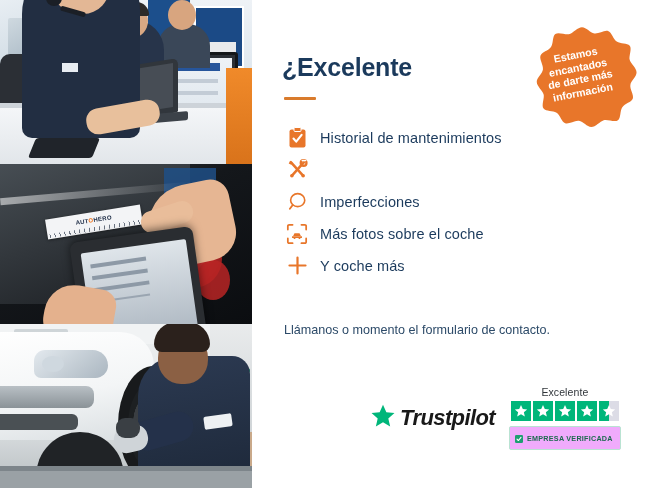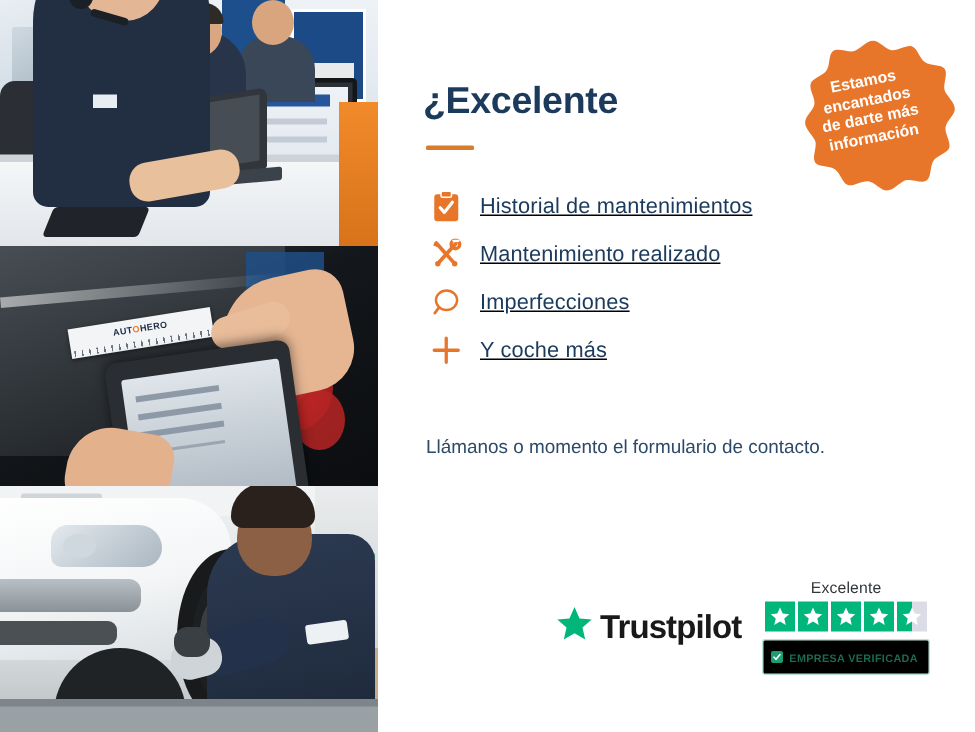--- a/index.html
+++ b/index.html
@@ -201,21 +201,20 @@
 
   
   .features{
     list-style:none;
     margin:22px 0 0 0;padding:0;
   }
   .feature{
     display:flex;align-items:center;
     height:32px;
     margin-bottom:0px;
-    text-decoration:underline;
   }
   .f-icon{
     width:30px;min-width:30px;
     display:flex;align-items:center;justify-content:center;
     margin-right:8px;
   }
   .f-label{
     font-size:14.5px;
     color:#1b3a5c;
     letter-spacing:.1px;
@@ -229,21 +228,21 @@
     color:#2c4a68;
     max-width:352px;
   }
 
   
   .trust{
     position:absolute;
     left:118px;bottom:38px;
     display:flex;align-items:center;gap:14px;
   }
-  .tp-logo{display:flex;align-items:center;gap:4px;}
+  .tp-logo{display:flex;align-items:center;gap:4px;font-style:italic;}
   .tp-name{
     font-size:22px;font-weight:bold;color:#191919;letter-spacing:-.6px;
   }
   .tp-right{display:flex;flex-direction:column;align-items:center;}
   .tp-excelente{
     font-size:10.5px;color:#31363b;margin-bottom:3px;letter-spacing:.1px;
   }
   .tp-stars{display:flex;gap:2px;}
   .tp-star{
     width:20px;height:20px;
@@ -252,21 +251,21 @@
     position:relative;overflow:hidden;
   }
   .tp-star.half{background:#dcdce6;}
   .tp-star.half:before{
     content:"";position:absolute;left:0;top:0;bottom:0;width:50%;background:#00b67a;
   }
   .tp-verified{
     margin-top:5px;
     display:flex;align-items:center;gap:4px;
     border:1px solid #b9e3d2;
-    background:#000000;
+    background:#f0abfc;
     border-radius:2px;
     padding:2px 7px 2px 5px;
     justify-content:center;
   }
   .tp-vtxt{
     font-size:7.2px;font-weight:bold;color:#1d6b4f;letter-spacing:.25px;
   }
 
   
   .badge{
@@ -397,33 +396,45 @@
           <svg width="21" height="21" viewBox="0 0 22 22">
             <path d="M4 3.2 L16.6 17.2" stroke="#e8762a" stroke-width="2.6" stroke-linecap="round"></path>
             <path d="M17.6 3.6 L5.2 17.4" stroke="#e8762a" stroke-width="2.6" stroke-linecap="round"></path>
             <path d="M3.2 2.4 l2.6 1.2 -1.4 2.4 -2.6 -1.3z" fill="#e8762a"></path>
             <circle cx="17.4" cy="4.1" r="3.0" fill="none" stroke="#e8762a" stroke-width="2.4"></circle>
             <path d="M16.0 1.6 L19.6 1.6" stroke="#ffffff" stroke-width="1.6" stroke-linecap="round"></path>
             <circle cx="5.1" cy="17.6" r="1.9" fill="#e8762a"></circle>
             <circle cx="16.9" cy="17.6" r="1.9" fill="#e8762a"></circle>
           </svg>
         </span>
-        <span class="f-label">Mantenimiento realizado</span>
       </li>
 
       <li class="feature">
         <span class="f-icon">
           <svg width="21" height="21" viewBox="0 0 22 22">
             <ellipse cx="11.2" cy="9.6" rx="7.4" ry="6.8" fill="none" stroke="#e8762a" stroke-width="1.7"></ellipse>
             <path d="M6.0 14.6 L3.0 18.6" stroke="#e8762a" stroke-width="1.9" stroke-linecap="round"></path>
           </svg>
         </span>
         <span class="f-label">Imperfecciones</span>
       </li>
 
+      <li class="feature">
+        <span class="f-icon">
+          <svg width="22" height="22" viewBox="0 0 24 24">
+            <path d="M2 7.2 V3.4 a1.4 1.4 0 0 1 1.4 -1.4 H7.2" stroke="#e8762a" stroke-width="1.9" fill="none" stroke-linecap="round"></path>
+            <path d="M16.8 2 H20.6 a1.4 1.4 0 0 1 1.4 1.4 V7.2" stroke="#e8762a" stroke-width="1.9" fill="none" stroke-linecap="round"></path>
+            <path d="M22 16.8 V20.6 a1.4 1.4 0 0 1 -1.4 1.4 H16.8" stroke="#e8762a" stroke-width="1.9" fill="none" stroke-linecap="round"></path>
+            <path d="M7.2 22 H3.4 A1.4 1.4 0 0 1 2 20.6 V16.8" stroke="#e8762a" stroke-width="1.9" fill="none" stroke-linecap="round"></path>
+            <path d="M6.6 14.4 h10.8 v2.0 h-1.8 v1.0 h-1.8 v-1.0 h-3.6 v1.0 H8.4 v-1.0 H6.6z" fill="#e8762a"></path>
+            <path d="M7.8 14.2 l1.5 -3.0 h5.4 l1.5 3.0z" fill="#e8762a"></path>
+          </svg>
+        </span>
+        <span class="f-label">Más fotos sobre el coche</span>
+      </li>
 
       <li class="feature">
         <span class="f-icon">
           <svg width="21" height="21" viewBox="0 0 22 22">
             <path d="M11 2.6 V19.4 M2.6 11 H19.4" stroke="#e8762a" stroke-width="2.3" stroke-linecap="round"></path>
           </svg>
         </span>
         <span class="f-label">Y coche más</span>
       </li>
 

